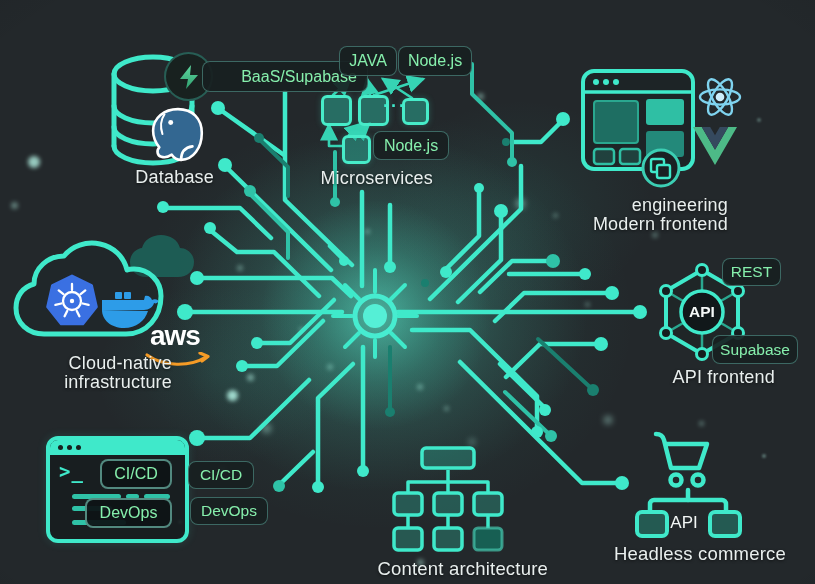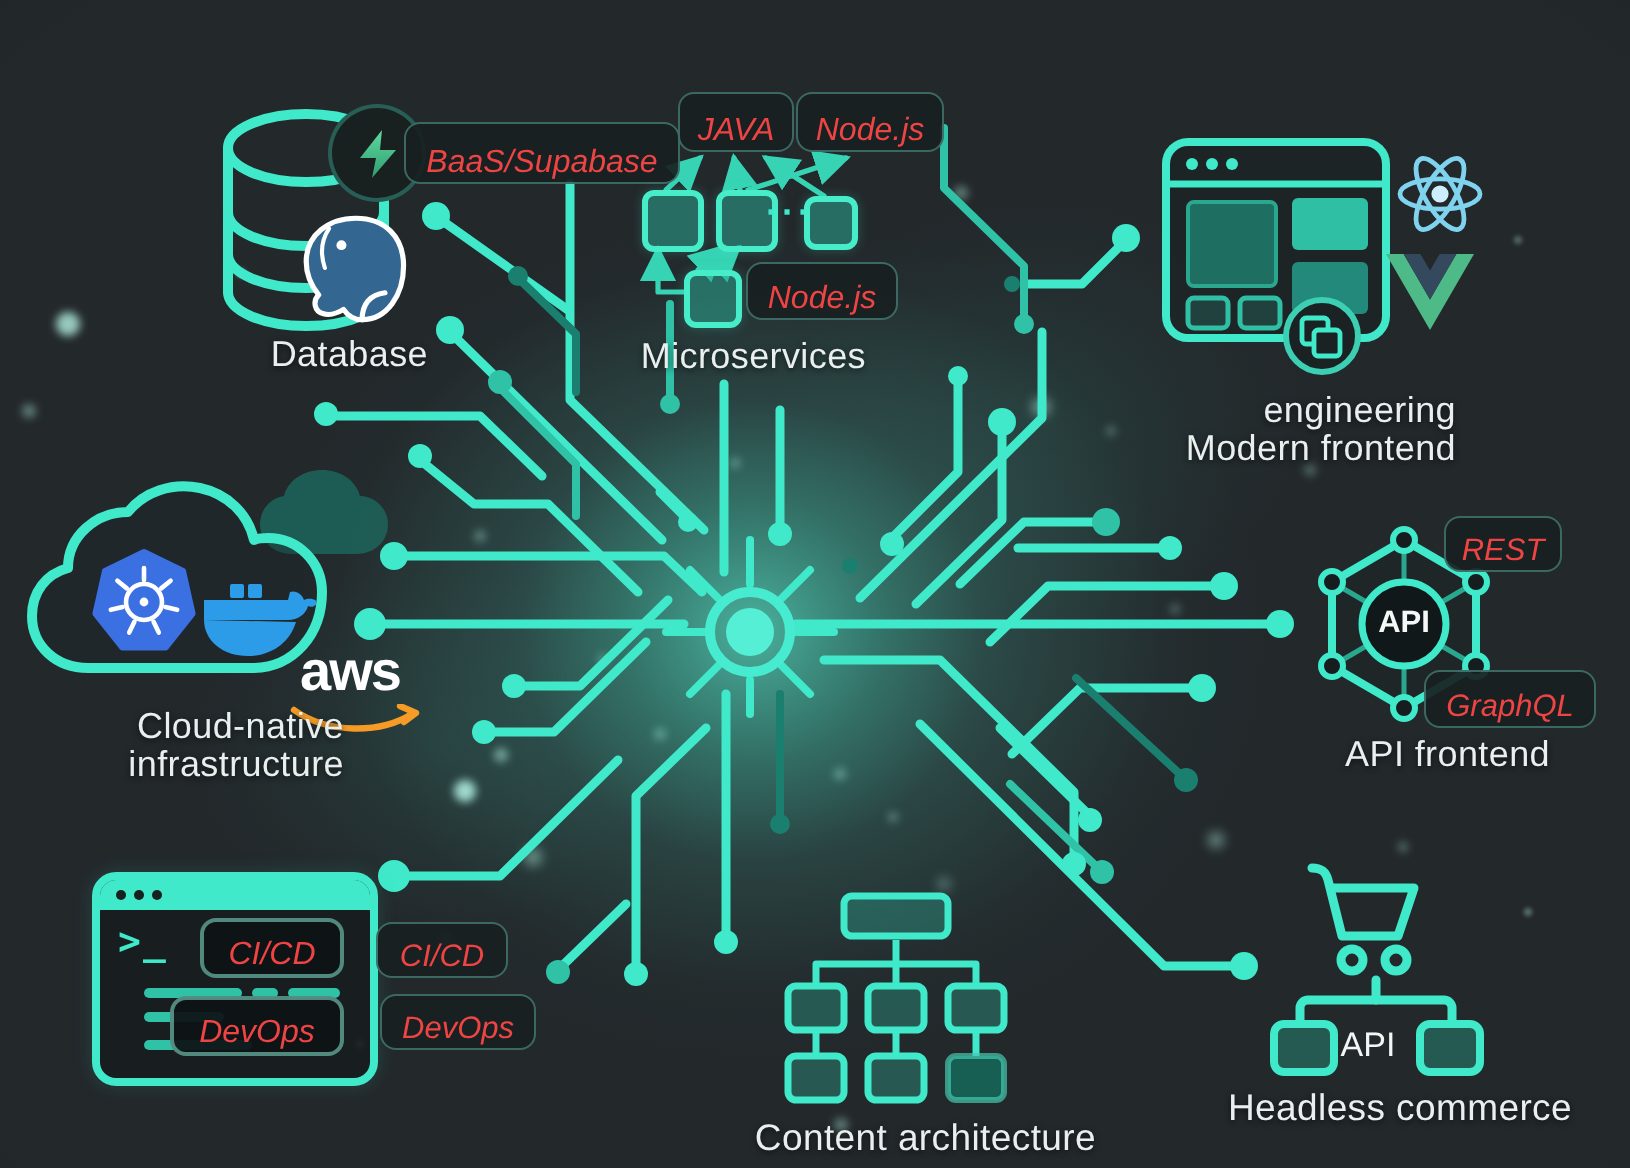--- a/index.html
+++ b/index.html
@@ -14,23 +14,23 @@
       #23282b;
   }
   #stage::after{
     content:"";position:absolute;inset:0;pointer-events:none;
     background:radial-gradient(120% 120% at 50% 52%, rgba(0,0,0,0) 55%, rgba(8,10,11,0.45) 100%);
   }
   .abs{position:absolute;}
   svg{display:block;}
   
   .pill{
-    position:absolute;display:flex;align-items:flex-end;justify-content:center;
+    position:absolute;display:flex;align-items:center;justify-content:center;
     background:rgba(24,31,33,0.92);border:1.5px solid rgba(104,196,180,0.45);
-    border-radius:8px;color:#ef4444;font-size:15.5px;z-index:6;white-space:nowrap;font-style:italic;
+    border-radius:8px;color:#86efac;font-size:15.5px;z-index:6;white-space:nowrap;
   }
   .pill.inner{background:rgba(14,20,22,0.95);border:2px solid rgba(140,235,215,0.55);font-size:16px;}
   
   .lbl{
     position:absolute;color:#e9efee;font-size:18px;text-align:right;z-index:6;
     letter-spacing:.2px;text-shadow:0 1px 3px rgba(0,0,0,.6);line-height:19px;white-space:nowrap;
   }
   
   .mbox{
     position:absolute;border:3px solid #47ecc9;border-radius:6px;
@@ -215,21 +215,21 @@
     <svg width="22" height="26" viewBox="0 0 22 26">
       <defs>
           <linearGradient id="supaG" x1="0" y1="0" x2="0" y2="1">
         <stop offset="0%" stop-color="#5fd9a0"></stop>
             <stop offset="100%" stop-color="#2f9e6e"></stop>
       </linearGradient>
         </defs>
       <path d="M13,1 L2,15 h8 l-2,10 L20,11 h-8 Z" fill="url(#supaG)"></path>
     </svg>
   </div>
-  <div class="pill" style="left:202px;top:61px;width:136px;height:29px;font-size:16px;">
+  <div class="pill" style="left:202px;top:61px;width:136px;height:29px;font-size:16px;padding-left:28px;">
     <span>BaaS/Supabase</span>
   </div>
   <svg class="abs" style="left:150px;top:106px;z-index:6;" width="58" height="58" viewBox="0 0 56 56">
     <path d="M27,3 C41,3 50,12 50,26 C50,40 42,52 30,52 C26,52 23,50 21,47 C18,49 14,50 11,49 C7,48 6,43 9,40 C5,35 3,30 3,24 C3,11 14,3 27,3 Z" fill="#336791" stroke="#ffffff" stroke-width="2.5" stroke-linejoin="round"></path>
     <path d="M14,8 C10,14 10,21 12,27" fill="none" stroke="#ffffff" stroke-width="2" stroke-linecap="round"></path>
     <path d="M30,52 C30,44 34,40 41,39" fill="none" stroke="#ffffff" stroke-width="2.5" stroke-linecap="round"></path>
     <circle cx="20" cy="16" r="2.4" fill="#ffffff"></circle>
   </svg>
   <div class="lbl" style="left:104px;top:168px;width:110px;">
     <span>Database</span>
@@ -364,21 +364,21 @@
         <circle cx="10" cy="71" r="5.5"></circle>
         <circle cx="10" cy="29" r="5.5"></circle>
     </g>
     <circle cx="46" cy="50" r="21" fill="#11181a" stroke="#3fe9ca" stroke-width="3.5"></circle>
   </svg>
   <span class="api-center" style="left:682px;top:303px;width:40px;">API</span>
   <div class="pill" style="left:722px;top:258px;width:57px;height:26px;">
     <span>REST</span>
   </div>
   <div class="pill" style="left:712px;top:335px;width:84px;height:27px;">
-    <span>GraphQL</span>
+    <span>Supabase</span>
   </div>
   <div class="lbl" style="left:630px;top:368px;width:145px;">
     <span>API frontend</span>
   </div>
 
   <div class="term">
     <div class="term-bar">
       <span class="term-dot"></span>
       <span class="term-dot"></span>
       <span class="term-dot"></span>

